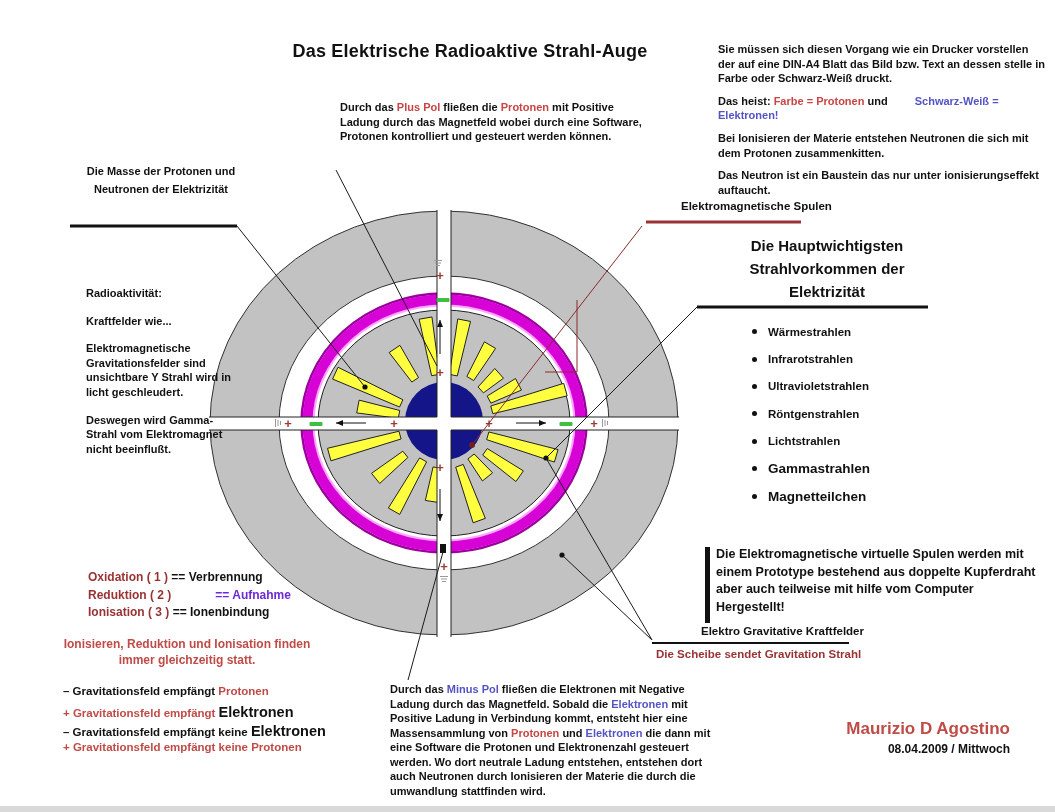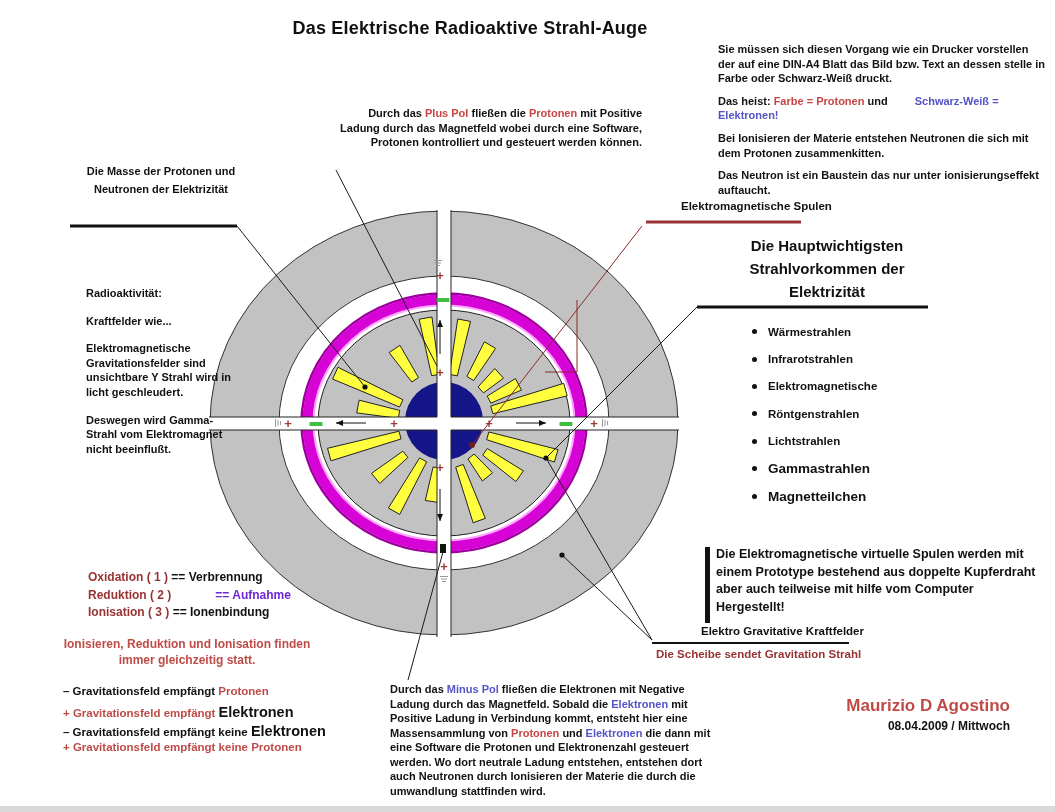--- a/index.html
+++ b/index.html
@@ -1,42 +1,42 @@
 <!DOCTYPE html>
 <html><head>
 <meta charset="utf-8">
 <style>
   html,body{margin:0;padding:0;background:#ffffff;}
   #stage{position:relative;width:1055px;height:812px;background:#fff;overflow:hidden;
          font-family:"Liberation Sans",sans-serif;font-weight:bold;color:#111;}
   #diagram-svg{position:absolute;left:0;top:0;}
   .blk{position:absolute;}
   .note{font-size:11px;line-height:14.6px;}
-  #title{left:245px;top:18px;width:450px;text-align:center;font-size:18px;letter-spacing:.2px;}
+  #title{left:245px;top:41px;width:450px;text-align:center;font-size:18px;letter-spacing:.2px;}
   #printer-note{left:718px;top:42px;width:330px;}
   #printer-note p{margin:0 0 8px 0;}
-  #plus-pol-note{left:340px;top:106px;width:302px;text-align:right;}
+  #plus-pol-note{left:340px;top:100px;width:302px;}
   #mass-label{left:72px;top:162px;width:178px;text-align:center;font-size:11px;line-height:18px;}
   #radio-note{left:86px;top:286px;width:152px;}
   #radio-note p{margin:0 0 13px 0;}
   #coils-label{left:647px;top:200px;font-size:11.5px;padding-left:34px;}
   #rays-heading{left:718px;top:234px;width:218px;text-align:center;font-size:15px;line-height:23px;}
   #ray-list{left:752px;top:318px;width:220px;}
   .ray-item{display:flex;align-items:center;height:27.4px;font-size:11.5px;}
   .ray-item.big{font-size:13.5px;}
   .bullet-dot{width:5px;height:5px;border-radius:50%;background:#111;margin-right:11px;flex:0 0 auto;}
   #coil-note{left:716px;top:546px;width:322px;font-size:12.5px;line-height:17.5px;}
   #gravity-fields-label{left:656px;top:625px;font-size:11.5px;padding-left:45px;}
   #disc-gravity-note{left:656px;top:648px;font-size:11.5px;color:#993333;}
   #oxidation-legend{left:88px;top:569px;font-size:12px;line-height:17.5px;}
   #simultaneous-note{left:44px;top:637px;width:286px;text-align:center;font-size:12px;line-height:15.5px;color:#BF4B47;}
   #gravity-rules{left:63px;top:685px;font-size:11.5px;}
   #gravity-rules div{height:18.8px;}
   #minus-pol-note{left:390px;top:682px;width:324px;line-height:14.5px;}
-  #signature{left:838px;top:696px;width:172px;text-align:right;}
+  #signature{left:838px;top:719px;width:172px;text-align:right;}
   #author-name{font-size:17px;color:#BF4B47;line-height:20px;}
   #date-label{font-size:12px;margin-top:3px;}
   #window-edge{left:0;top:806px;width:1055px;height:6px;background:#d9d9d9;}
 </style>
 </head>
 <body>
 
 <div id="stage">
 
   <svg id="diagram-svg" width="1055" height="812">
@@ -147,21 +147,21 @@
     <div class="ray-item">
         <span class="bullet-dot"></span>
         <span>Wärmestrahlen</span>
       </div>
     <div class="ray-item">
         <span class="bullet-dot"></span>
         <span>Infrarotstrahlen</span>
       </div>
     <div class="ray-item">
         <span class="bullet-dot"></span>
-        <span>Elektromagnetische</span>
+        <span>Ultravioletstrahlen</span>
       </div>
     <div class="ray-item">
         <span class="bullet-dot"></span>
         <span>Röntgenstrahlen</span>
       </div>
     <div class="ray-item">
         <span class="bullet-dot"></span>
         <span>Lichtstrahlen</span>
       </div>
     <div class="ray-item big">

